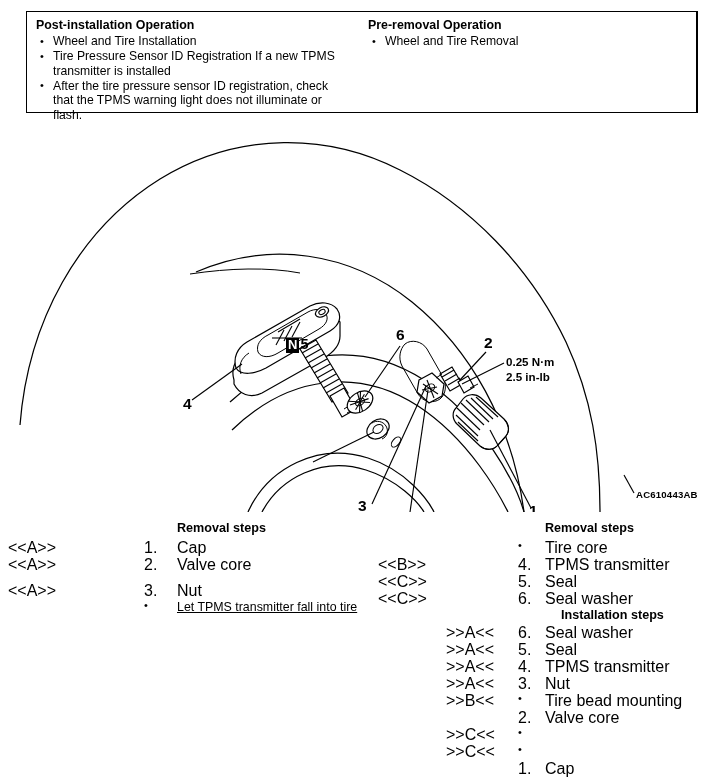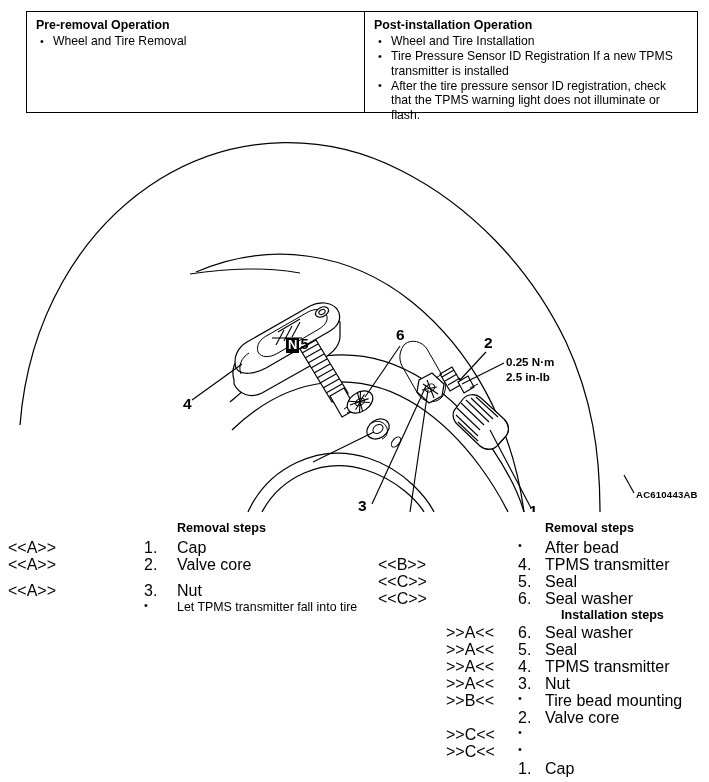--- a/index.html
+++ b/index.html
@@ -168,32 +168,32 @@
     font-size: 12.4px;
     line-height: 16px;
     white-space: normal;
     width: 185px;
   }
 </style>
 </head>
 <body>
 
 <div id="op-table">
-  <div class="op-cell left">
-    <div class="op-title">Pre-removal Operation</div>
-    <ul class="op-list">
-      <li>Wheel and Tire Removal</li>
-    </ul>
-  </div>
   <div class="op-cell right">
     <div class="op-title">Post-installation Operation</div>
     <ul class="op-list">
       <li>Wheel and Tire Installation</li>
       <li>Tire Pressure Sensor ID Registration If a new TPMS transmitter is installed</li>
       <li>After the tire pressure sensor ID registration, check that the TPMS warning light does not illuminate or flash.</li>
+    </ul>
+  </div>
+  <div class="op-cell left">
+    <div class="op-title">Pre-removal Operation</div>
+    <ul class="op-list">
+      <li>Wheel and Tire Removal</li>
     </ul>
   </div>
 </div>
 
 <div id="diagram">
   <svg width="709" height="400" viewBox="0 0 709 400" xmlns="http://www.w3.org/2000/svg">
 
     <path class="dline" d="M 20 313 C 28 210, 78 118, 160 67 C 240 18, 330 22, 400 58
          C 470 93, 530 155, 566 230 C 592 286, 600 340, 600 400"></path>
 
@@ -373,30 +373,30 @@
     </div>
 
     <div class="rowpos" style="top:62px;">
       <span class="mark">&lt;&lt;A&gt;&gt;</span>
       <span class="numcell num">3.</span>
       <span class="lblcell lbl">Nut</span>
     </div>
 
     <div class="rowpos" style="top:79px; height:34px;">
       <span class="numcell num" style="font-size:11px;">•</span>
-      <span class="wraptext" style="top:0;">Let TPMS transmitter fall into tire</span>
+      <span class="wraptext" style="top:0;text-decoration:underline;">Let TPMS transmitter fall into tire</span>
     </div>
   </div>
 
   <div class="col" id="col-right">
     <div class="steps-head">Removal steps</div>
 
     <div class="rowpos" style="top:19px;">
       <span class="numcell num" style="font-size:11px;">•</span>
-      <span class="lblcell lbl">After bead</span>
+      <span class="lblcell lbl">Tire core</span>
     </div>
 
     <div class="rowpos" style="top:36px;">
       <span class="mark-l mark">&lt;&lt;B&gt;&gt;</span>
       <span class="numcell num">4.</span>
       <span class="lblcell lbl">TPMS transmitter</span>
     </div>
 
     <div class="rowpos" style="top:53px;">
       <span class="mark-l mark">&lt;&lt;C&gt;&gt;</span>

